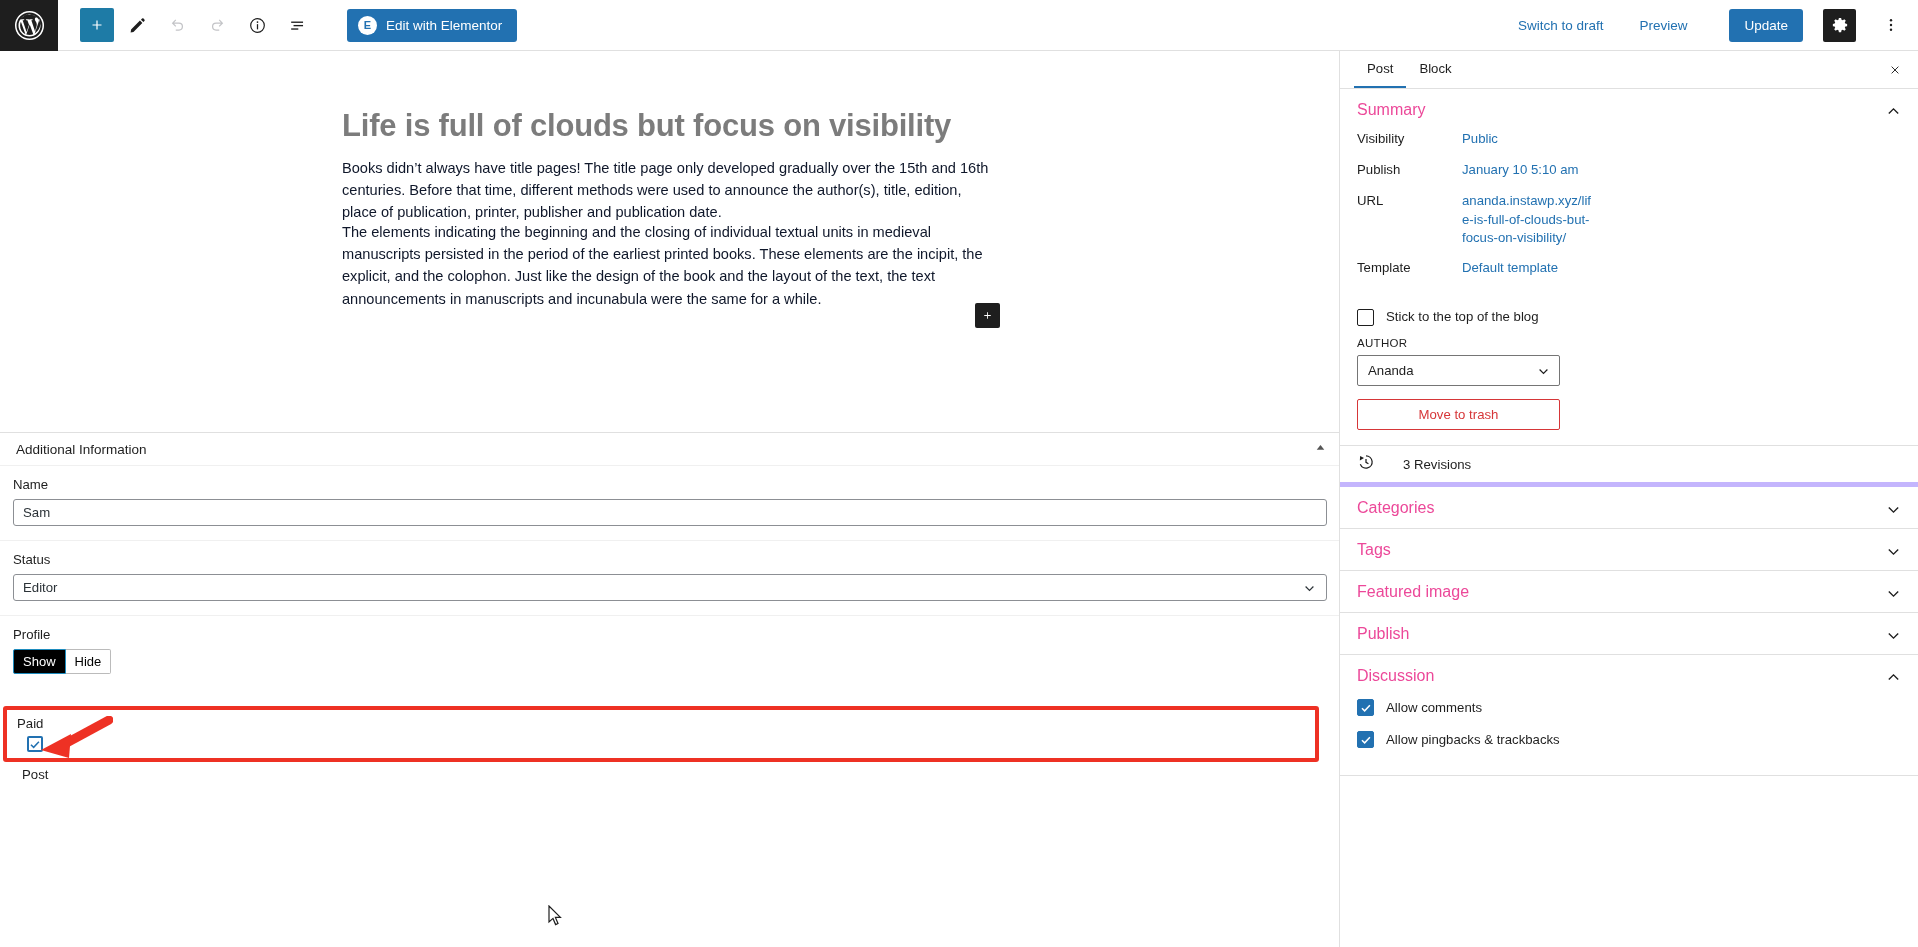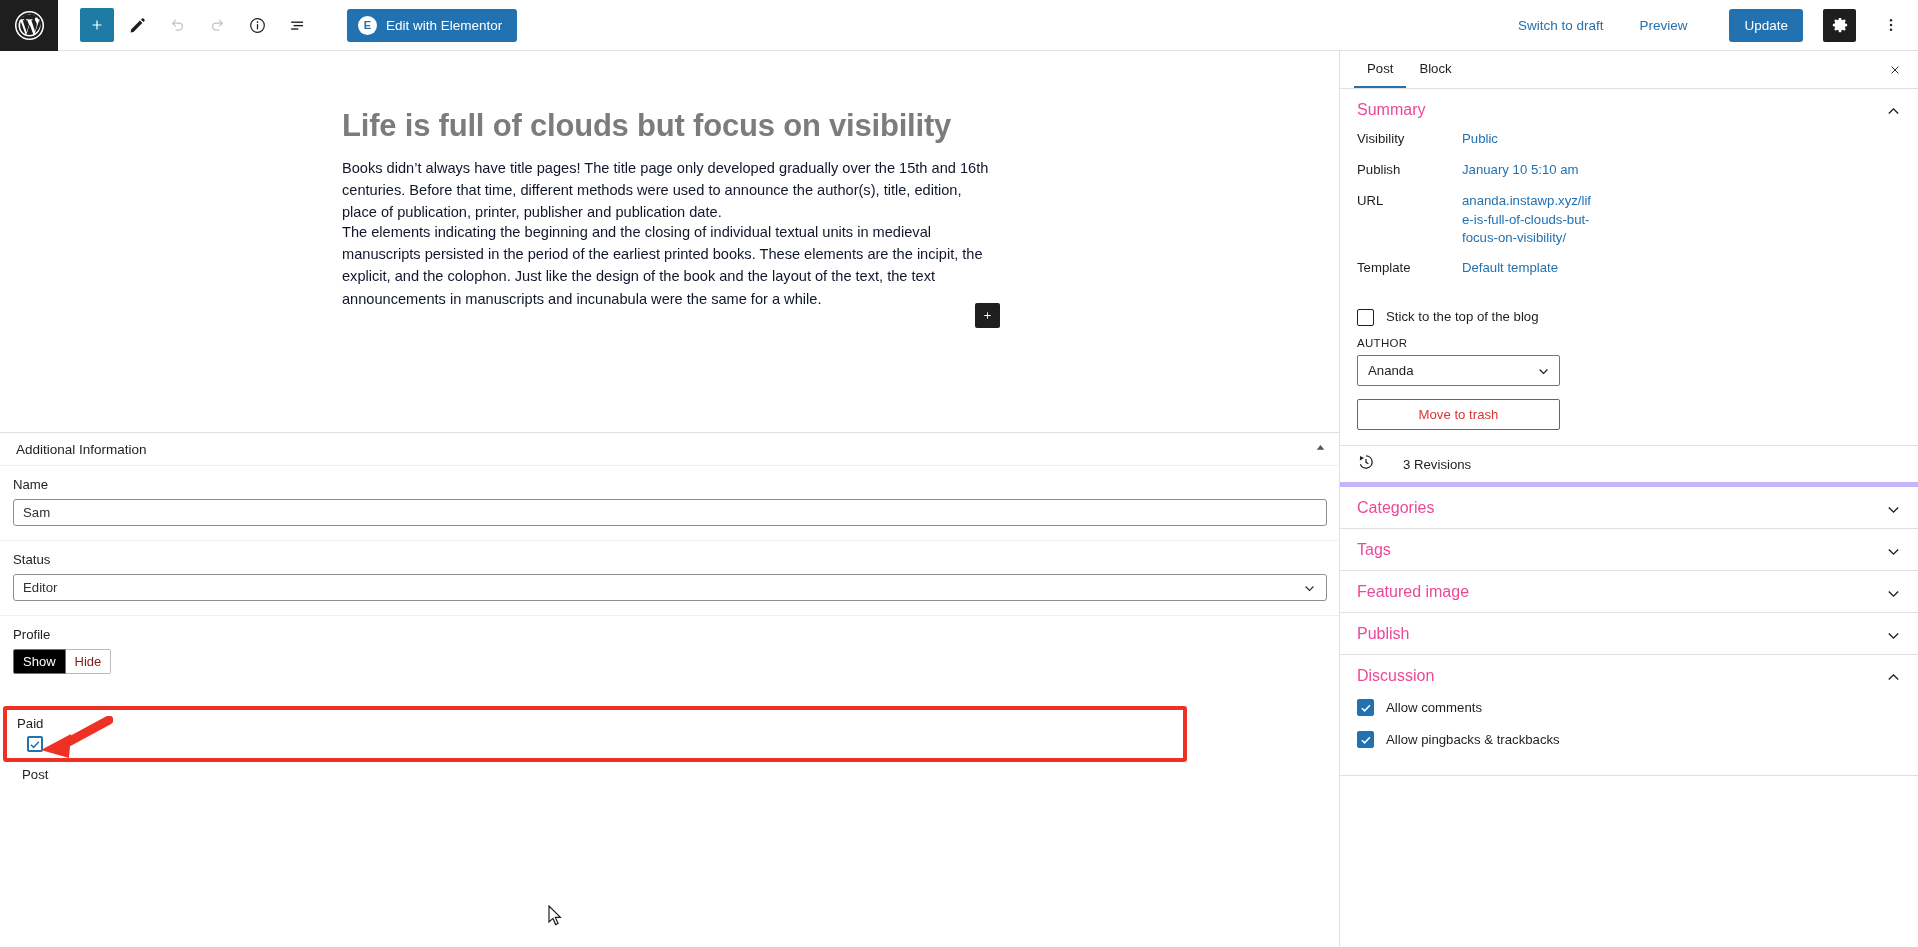--- a/index.html
+++ b/index.html
@@ -177,39 +177,39 @@
   .select-input .sel-caret {
     position: absolute; right: 10px; top: 7px;
   }
 
   .btn-group { display: flex; }
   .seg-btn {
     height: 25px; min-width: 41px;
     border: 1px solid #bbb;
     background: #fff;
     font-size: 13px;
-    color: #7f1d1d;
+    color: #000000;
     display: flex; align-items: center; justify-content: center;
     cursor: pointer;
     padding: 0 9px;
     font-family: "Liberation Sans", sans-serif;
   }
   .seg-btn.active {
     background: #000000;
     color: #fff;
     border-color: #1e8cbe;
   }
   .seg-btn:first-child { border-radius: 2px 0 0 2px; }
   .seg-btn:last-child { border-radius: 0 2px 2px 0; border-left: none; }
 
   
   .paid-row {
     position: absolute;
     left: 3px; top: 273px;
-    width: 1184px; height: 56px;
+    width: 1316px; height: 56px;
     border: 4px solid #ee3124;
     border-radius: 3px;
     padding: 6px 10px 4px 10px;
     background: #fff;
   }
   .paid-label {
     font-size: 13.2px; color: #1e1e1e;
     display: block; margin-bottom: 5px;
   }
   .paid-check {

